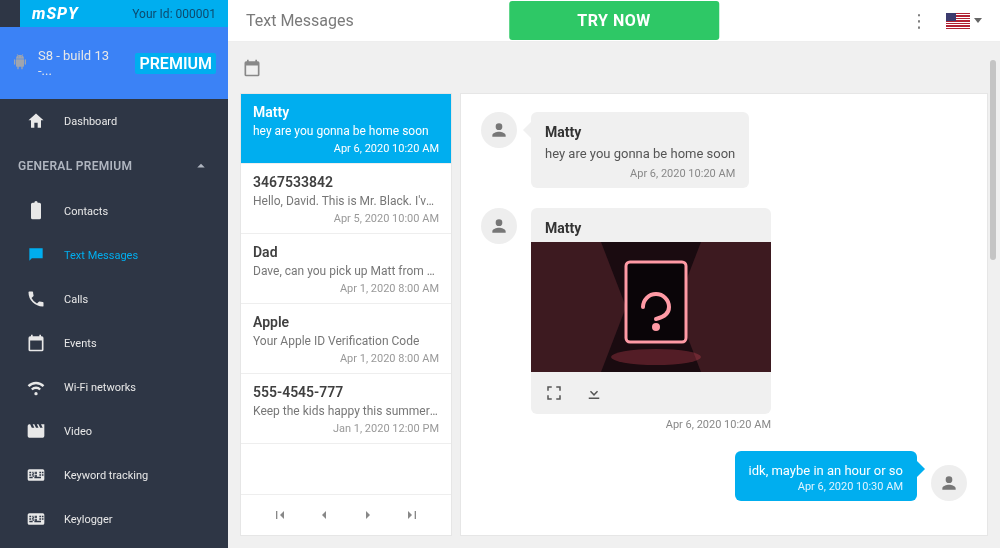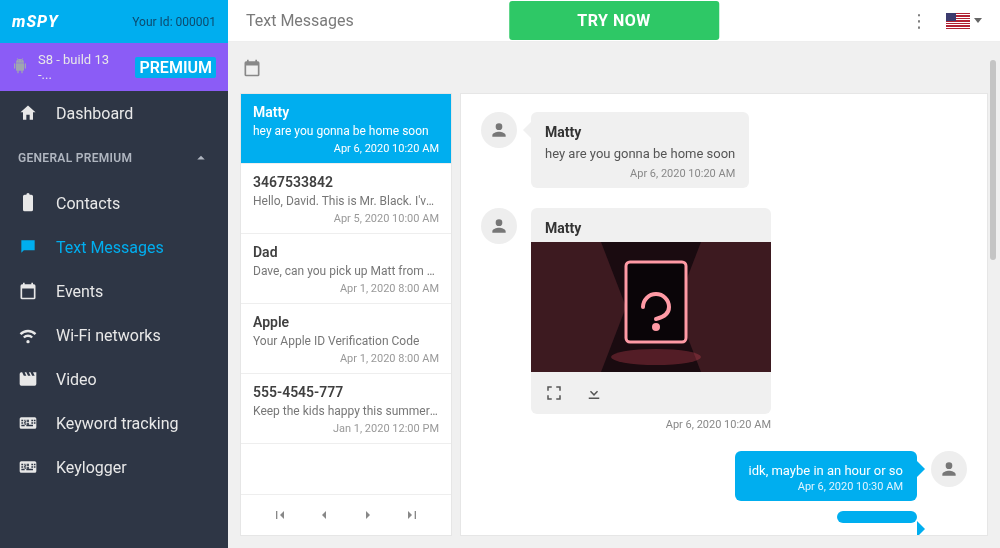--- a/index.html
+++ b/index.html
@@ -1,27 +1,27 @@
 <!DOCTYPE html>
 <html><head>
 <meta charset="utf-8">
 <style>
   * { box-sizing: border-box; margin: 0; padding: 0; }
   body { font-family: Roboto, Arial, sans-serif; font-size: 14px; color: #333; background: #e1e1e1; width: 1000px; height: 548px; overflow: hidden; }
   .app { display: flex; width: 100%; height: 100%; }
 
   
   .sidebar { width: 228px; background: #2e3645; color: #e8e8e8; display: flex; flex-direction: column; flex-shrink: 0; }
-  .sidebar-top { background: #00aeef; height: 43px; display: flex; align-items: center; justify-content: space-between; padding: 0 12px; font-size: 12px; }
+  .sidebar-top { background: #00aeef; height: 27px; display: flex; align-items: center; justify-content: space-between; padding: 0 12px; font-size: 12px; margin-left: 20px; }
   .logo { font-weight: 800; font-style: italic; letter-spacing: 1px; font-size: 16px; color: #fff; }
   .user-id { font-weight: 400; color: #0c4a6e; }
-  .device-bar { background: #8b5cf6; height: 48px; display: flex; align-items: center; padding: 0 12px; font-size: 13px; gap: 10px; }
+  .device-bar { background: #3b82f6; height: 72px; display: flex; align-items: center; padding: 0 12px; font-size: 13px; gap: 10px; }
   .device-bar .android-icon { color: #9fa5b0; }
   .premium-tag { background: #00aeef; color: #fff; font-size: 16px; padding: 1px 4px; border-radius: 2px; font-weight: 600; }
-  .nav-item { display: flex; align-items: center; gap: 18px; padding: 12px 18px; color: #e8e8e8; cursor: pointer; font-size: 16px; }
+  .nav-item { display: flex; align-items: center; gap: 18px; padding: 12px 18px; color: #e8e8e8; cursor: pointer; font-size: 11px; margin-left: 8px; }
   .nav-item svg, .nav-item .icon-slot { width: 20px; height: 20px; fill: #e8e8e8; color:#e8e8e8; flex-shrink: 0; }
   .nav-item.active { color: #00aeef; }
   .nav-item.active svg { fill: #00aeef; }
   .nav-section { display: flex; align-items: center; justify-content: space-between; padding: 14px 18px; color: #b0b6c0; font-size: 12px; font-weight: 600; letter-spacing: 0.3px; }
   .nav-section .chev { width: 18px; height: 18px; fill: #b0b6c0; }
   .nav-scroll { flex: 1; overflow-y: auto; }
 
   
   .main { flex: 1; display: flex; flex-direction: column; min-width: 0; }
   .toolbar { background: #fff; height: 42px; border-bottom: 1px solid #eee; display: flex; align-items: center; padding: 0 18px; gap: 18px; position: relative; }
@@ -46,21 +46,21 @@
   .thread .preview { font-size: 12px; color: #777; white-space: nowrap; overflow: hidden; text-overflow: ellipsis; margin-bottom: 4px; }
   .thread .time { font-size: 11px; color: #999; text-align: right; }
   .thread.selected { background: #00aeef; color: #fff; }
   .thread.selected .name, .thread.selected .preview, .thread.selected .time { color: #fff; }
   .pager { border-top: 1px solid #eee; display: flex; justify-content: center; gap: 28px; padding: 12px 0; color: #888; }
   .pager svg { width:16px; height:16px; fill:#888; cursor:pointer; }
 
   .chat { flex: 1; background: #fff; border:1px solid #e6e6e6; overflow-y: auto; padding: 18px 20px; position:relative; display:flex; flex-direction:column; gap:20px; }
   .msg-row { display:flex; gap:14px; align-items:flex-start; }
   .msg-row.incoming { justify-content:flex-start; }
-  .msg-row.outgoing { justify-content:flex-end; }
+  .msg-row.outgoing { justify-content:flex-end;align-items:flex-end; }
   .avatar-circle { width:36px; height:36px; border-radius:50%; background:#eee; display:flex; align-items:center; justify-content:center; flex-shrink:0; }
   .avatar-circle svg { width:20px; height:20px; fill:#777; }
   .bubble { max-width:360px; border-radius:6px; padding:12px 14px 8px; position:relative; }
   .bubble.incoming { background:#f0f0f0; }
   .bubble.incoming::before { content:''; position:absolute; left:-8px; top:10px; width:0;height:0; border-top:8px solid transparent; border-bottom:8px solid transparent; border-right:8px solid #f0f0f0; }
   .bubble.outgoing { background:#00aeef; color:#fff; }
   .bubble.outgoing::after { content:''; position:absolute; right:-8px; top:10px; width:0;height:0; border-top:8px solid transparent; border-bottom:8px solid transparent; border-left:8px solid #00aeef; }
   .bubble .sender { font-weight:700; margin-bottom:6px; font-size:14px; }
   .bubble .body { font-size:13px; margin-bottom:6px; color:#555; }
   .bubble.outgoing .body { color:#fff; margin-bottom:2px; }
@@ -115,20 +115,26 @@
         <svg viewBox="0 0 24 24">
             <path d="M16 2h-2a2 2 0 00-4 0H8a2 2 0 00-2 2v16a2 2 0 002 2h8a2 2 0 002-2V4a2 2 0 00-2-2z"></path>
           </svg>
         <span>Contacts</span>
       </div>
       <div class="nav-item active">
         <svg viewBox="0 0 24 24">
             <path d="M4 4h16v12H7l-3 3V4z"></path>
           </svg>
         <span>Text Messages</span>
+      </div>
+      <div class="nav-item">
+        <svg viewBox="0 0 24 24">
+            <path d="M6.6 10.8a15 15 0 006.6 6.6l2.2-2.2a1 1 0 011-.25 11.5 11.5 0 003.6.57 1 1 0 011 1V20a1 1 0 01-1 1A17 17 0 013 4a1 1 0 011-1h3.5a1 1 0 011 1 11.5 11.5 0 00.57 3.6 1 1 0 01-.25 1z"></path>
+          </svg>
+        <span>Calls</span>
       </div>
       <div class="nav-item">
         <svg viewBox="0 0 24 24">
             <path d="M19 4h-1V2h-2v2H8V2H6v2H5a2 2 0 00-2 2v14a2 2 0 002 2h14a2 2 0 002-2V6a2 2 0 00-2-2zm0 16H5V9h14z"></path>
           </svg>
         <span>Events</span>
       </div>
       <div class="nav-item">
         <svg viewBox="0 0 24 24">
             <path d="M12 18a2 2 0 100 4 2 2 0 000-4zm-6-4a8.5 8.5 0 0112 0l-2 2a5.7 5.7 0 00-8 0zm-4-4a14 14 0 0120 0l-2 2a11.3 11.3 0 00-16 0z"></path>

